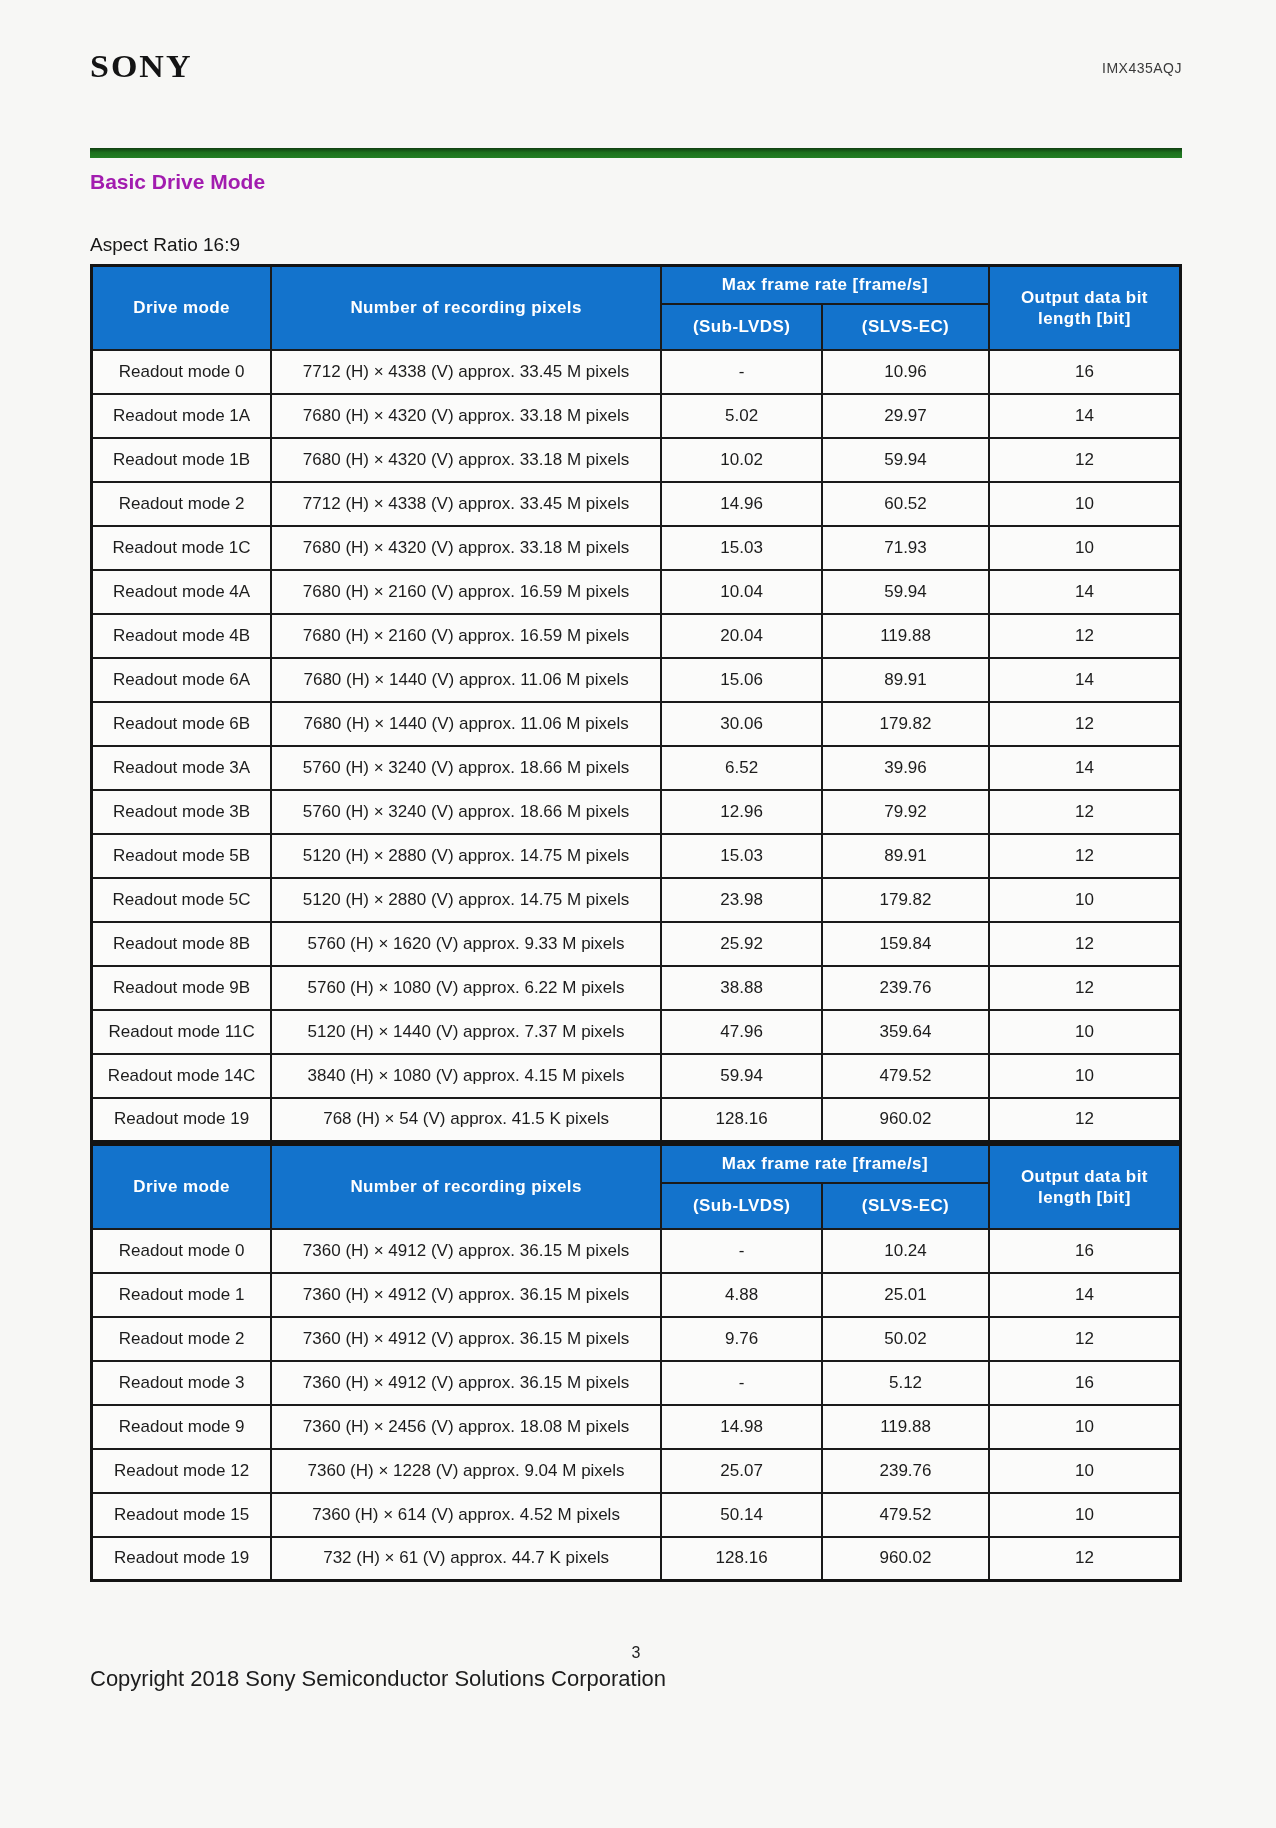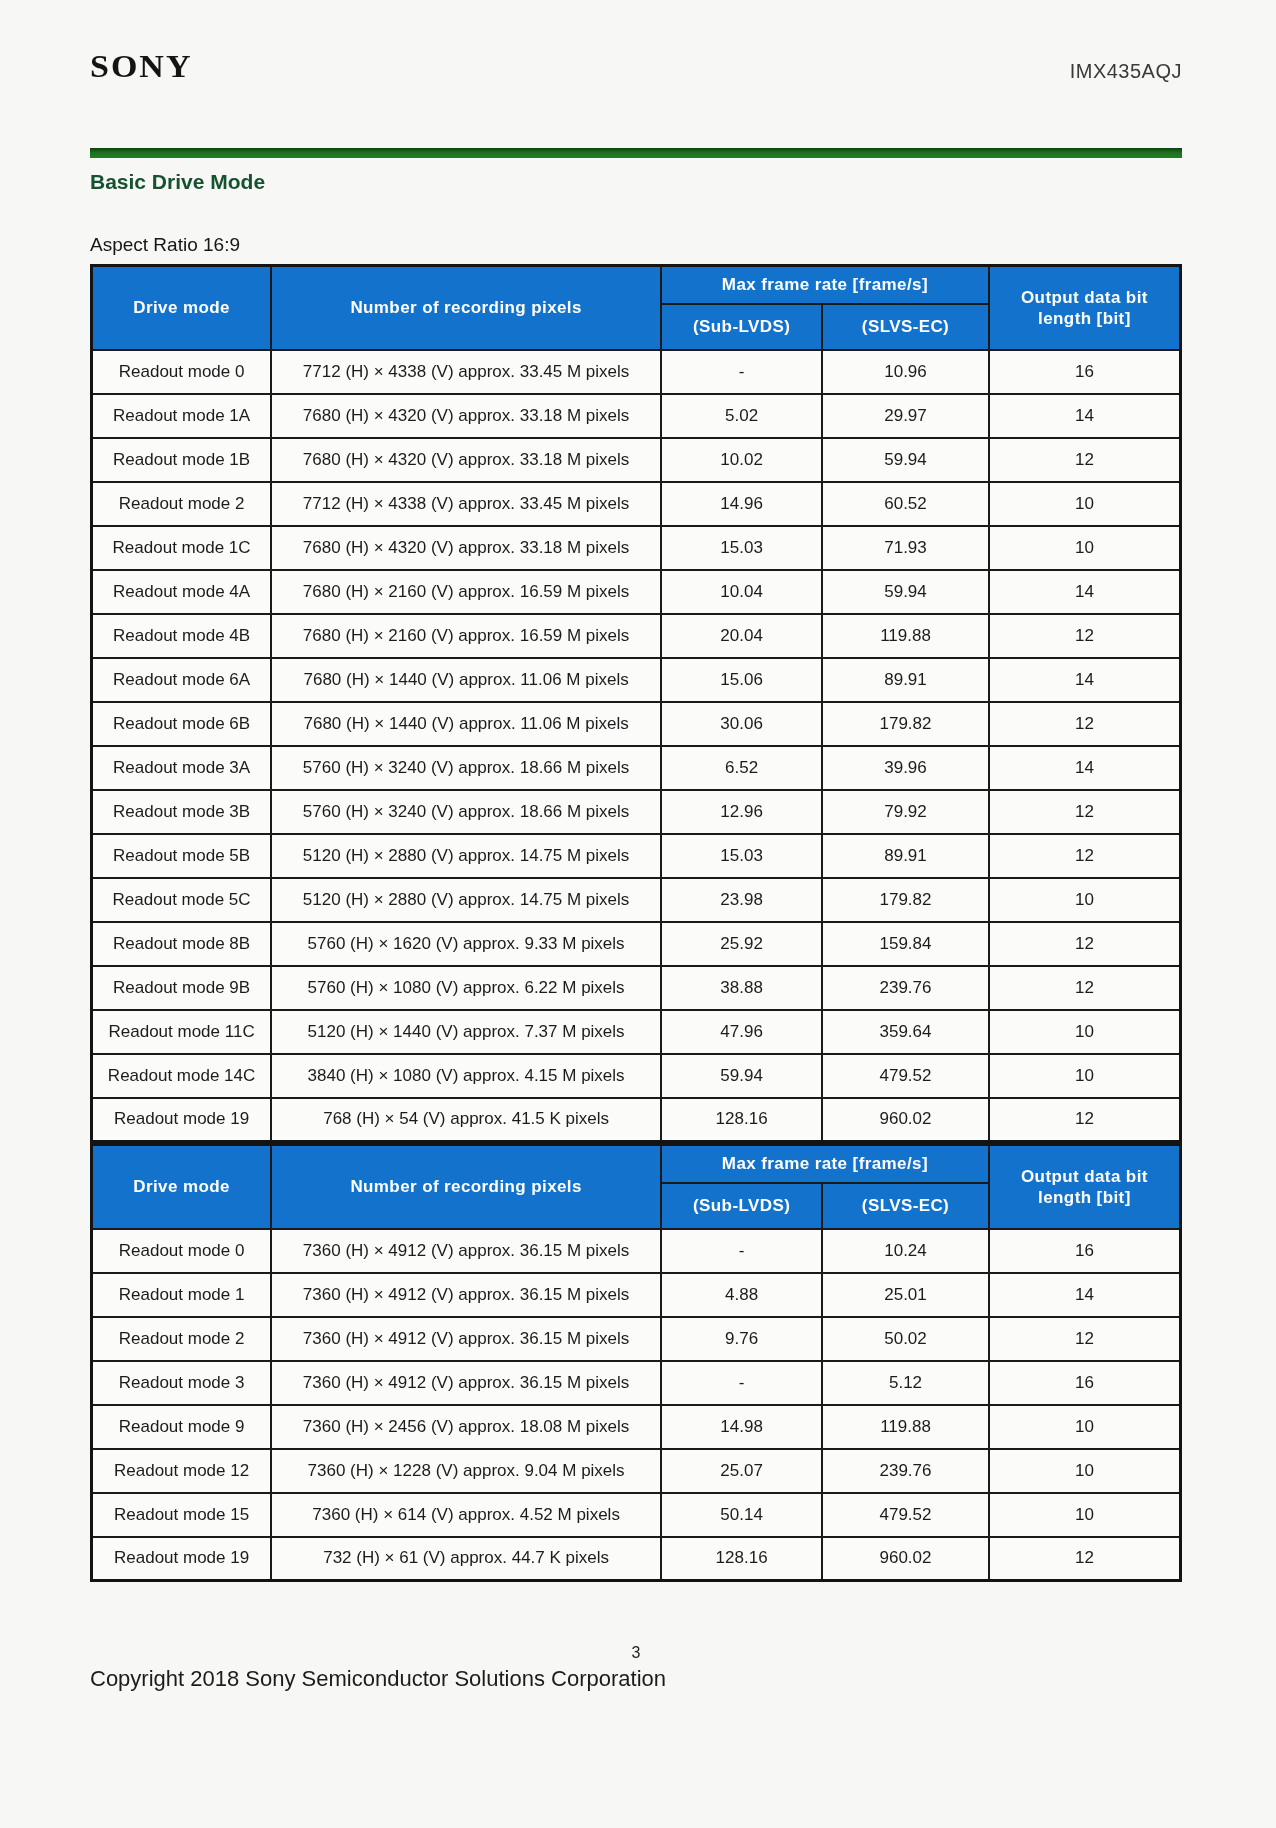--- a/index.html
+++ b/index.html
@@ -27,36 +27,36 @@
   .brand {
     font-family: "Liberation Serif", serif;
     font-weight: bold;
     font-size: 34px;
     line-height: 1;
     letter-spacing: 2px;
     color: #141414;
     transform: scaleY(0.95);
   }
   .doc-id {
-    font-size: 20px;
+    font-size: 14px;
     color: #3a3a3a;
     margin-top: 10px;
     letter-spacing: 0.5px;
   }
   
   .green-bar {
     margin-top: 64px;
     height: 10px;
     background: linear-gradient(to bottom, #113f11 0%, #1d701d 45%, #237f23 100%);
   }
   .section-title {
     margin: 12px 0 0 0;
     font-size: 21px;
     font-weight: bold;
-    color: #14532d;
+    color: #a21caf;
   }
   
   .table-title {
     margin: 40px 0 8px 0;
     font-size: 19px;
     font-weight: normal;
     color: #161616;
   }
   .table-title.second { margin-top: 64px; }
   table.drive-table {

